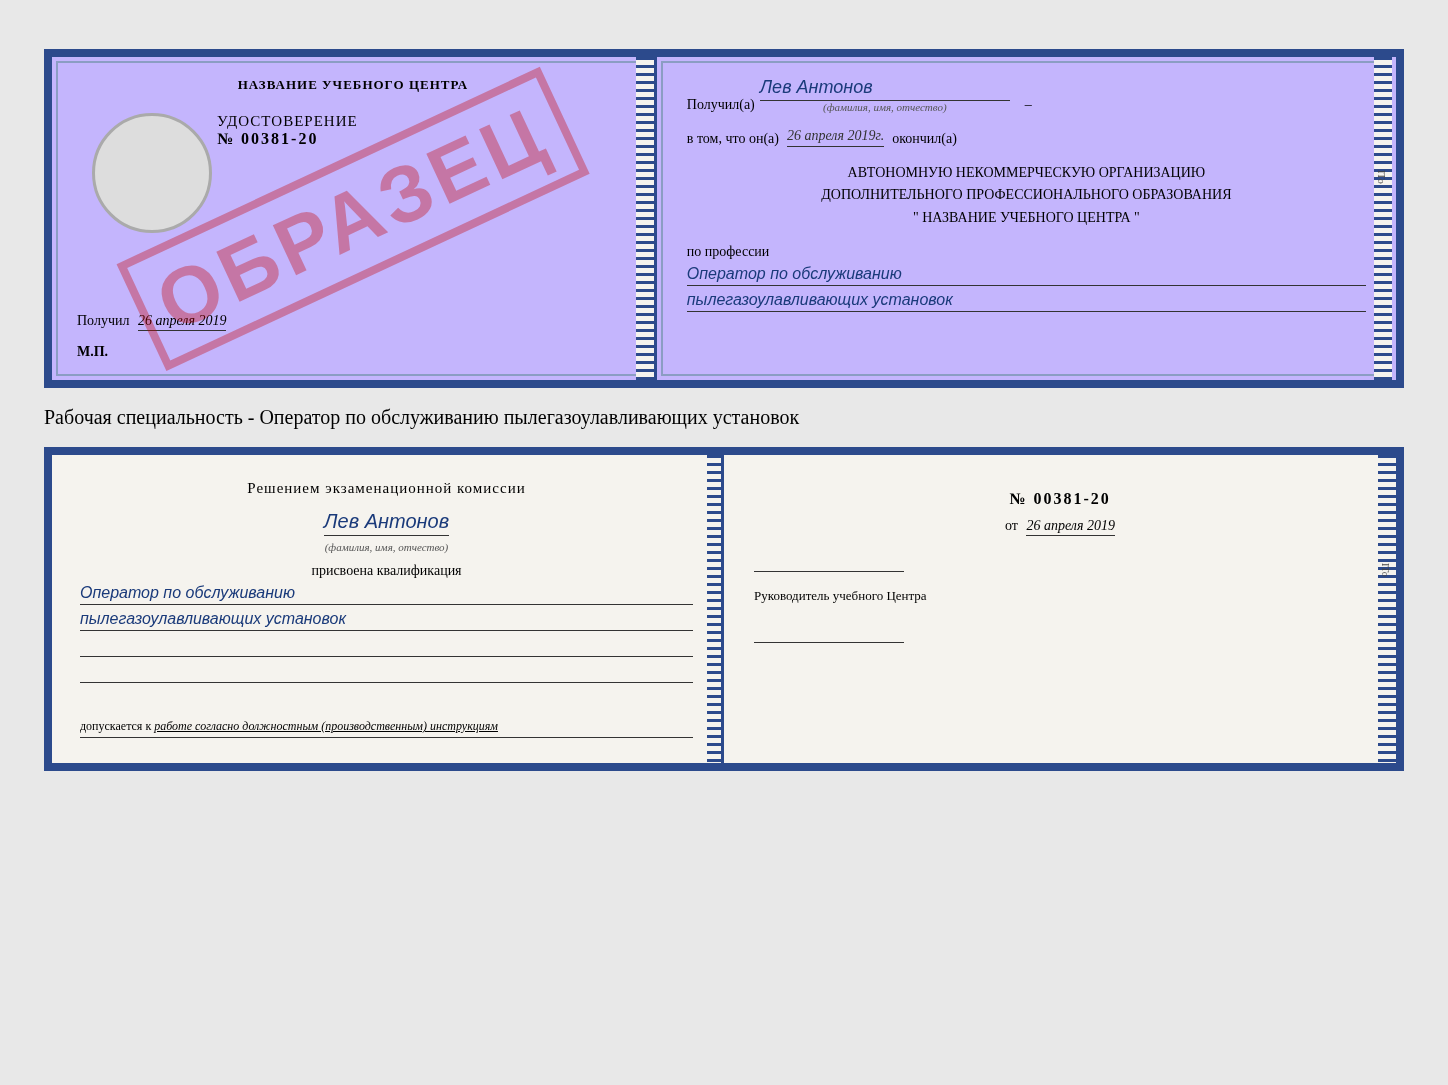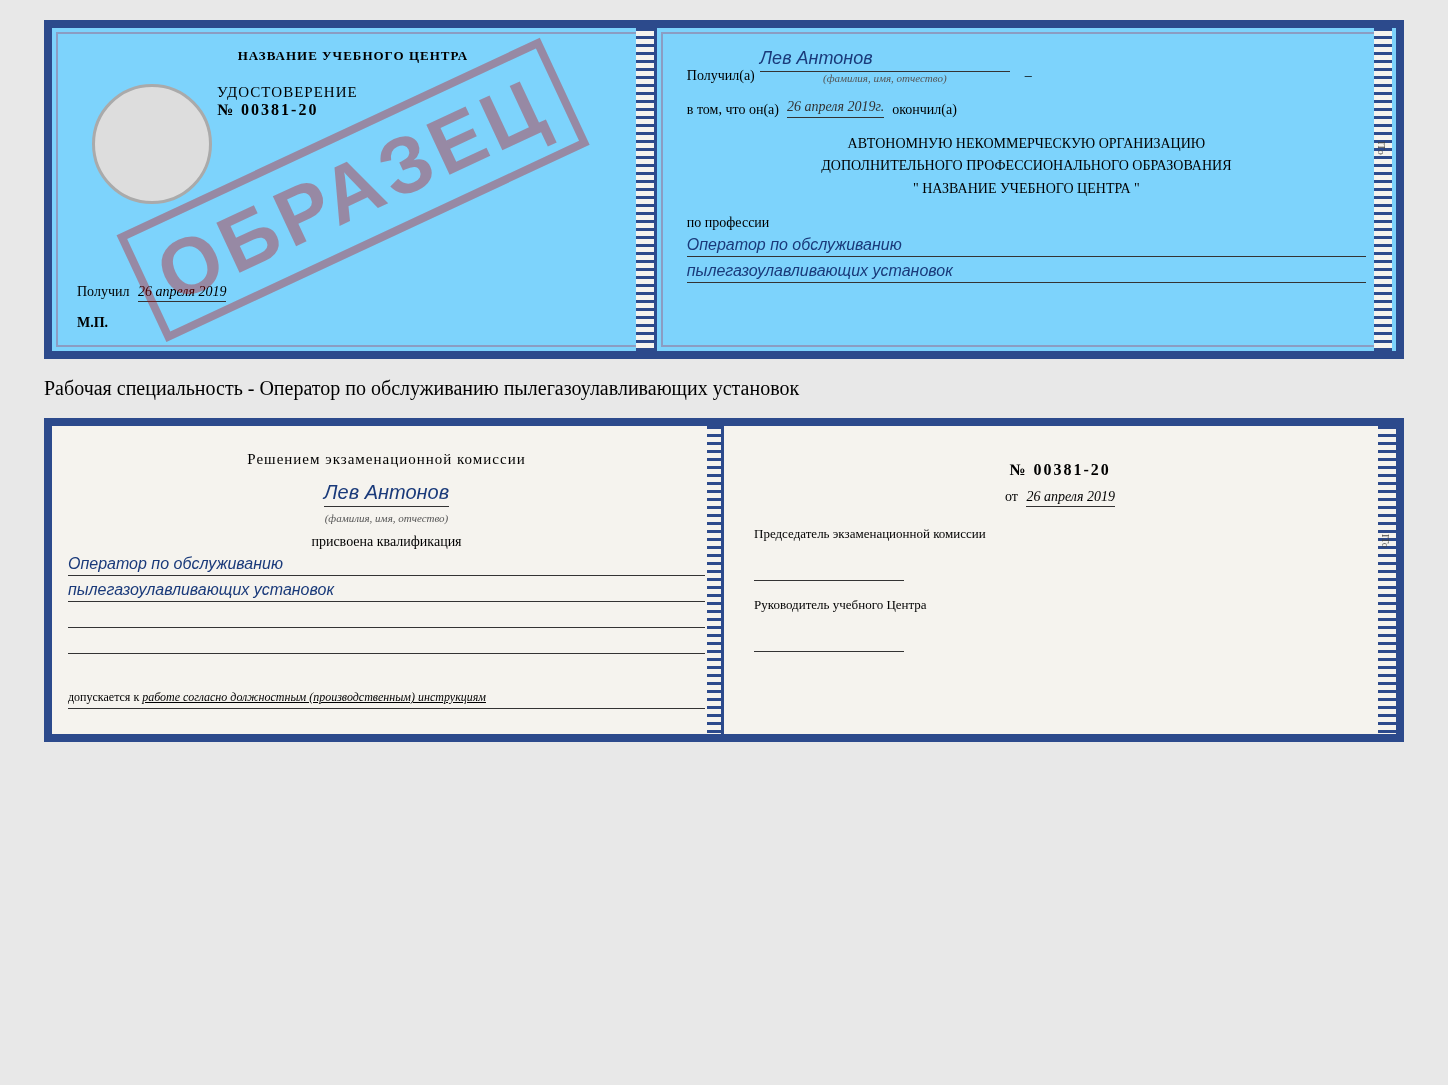--- a/index.html
+++ b/index.html
@@ -19,22 +19,23 @@
       display: flex;
       flex-direction: column;
       gap: 10px;
     }
 
     
     .certificate-top {
       display: flex;
       width: 100%;
       border: 8px solid #2c4a8c;
-      background: #7dd3fc;
-      position: relative;
+      background: #c4b5fd;
+      position: relative;
+      margin-top: 29px;
     }
 
     .cert-left {
       width: 45%;
       border-right: 3px solid #2c4a8c;
       padding: 20px 25px;
       position: relative;
       overflow: hidden;
     }
 
@@ -188,21 +189,21 @@
       display: flex;
       width: 100%;
       border: 8px solid #2c4a8c;
       background: #f5f3ee;
       position: relative;
     }
 
     .bottom-left {
       width: 50%;
       border-right: 3px solid #2c4a8c;
-      padding: 25px 16px;
+      padding: 25px 28px;
       position: relative;
     }
 
     .bottom-right {
       width: 50%;
       padding: 25px 30px;
       position: relative;
     }
 
     .resheniye-title {
@@ -413,21 +414,20 @@
 
 
       <div class="protocol-number">№  00381-20</div>
 
       <div class="ot-date">
         <span>от</span>
         <span style="border-bottom: 1px solid #333; padding-bottom: 2px; margin-left: 5px; font-style: italic;">26 апреля 2019</span>
       </div>
 
       <div class="podpis-block">
-        <div class="podpis-label">Председатель экзаменационной комиссии</div>
         <div class="signature-line"></div>
       </div>
 
       <div class="podpis-block">
         <div class="podpis-label">Руководитель учебного Центра</div>
         <div class="signature-line"></div>
       </div>
 
       <div style="position: absolute; right: 0; top: 0; bottom: 0; width: 18px; background: repeating-linear-gradient(180deg, #2c4a8c 0px, #2c4a8c 3px, #f5f3ee 3px, #f5f3ee 8px);">
         <span style="writing-mode: vertical-rl; font-size: 10px; color: #444; position: absolute; top: 35%; left: 2px;">ITo</span>

